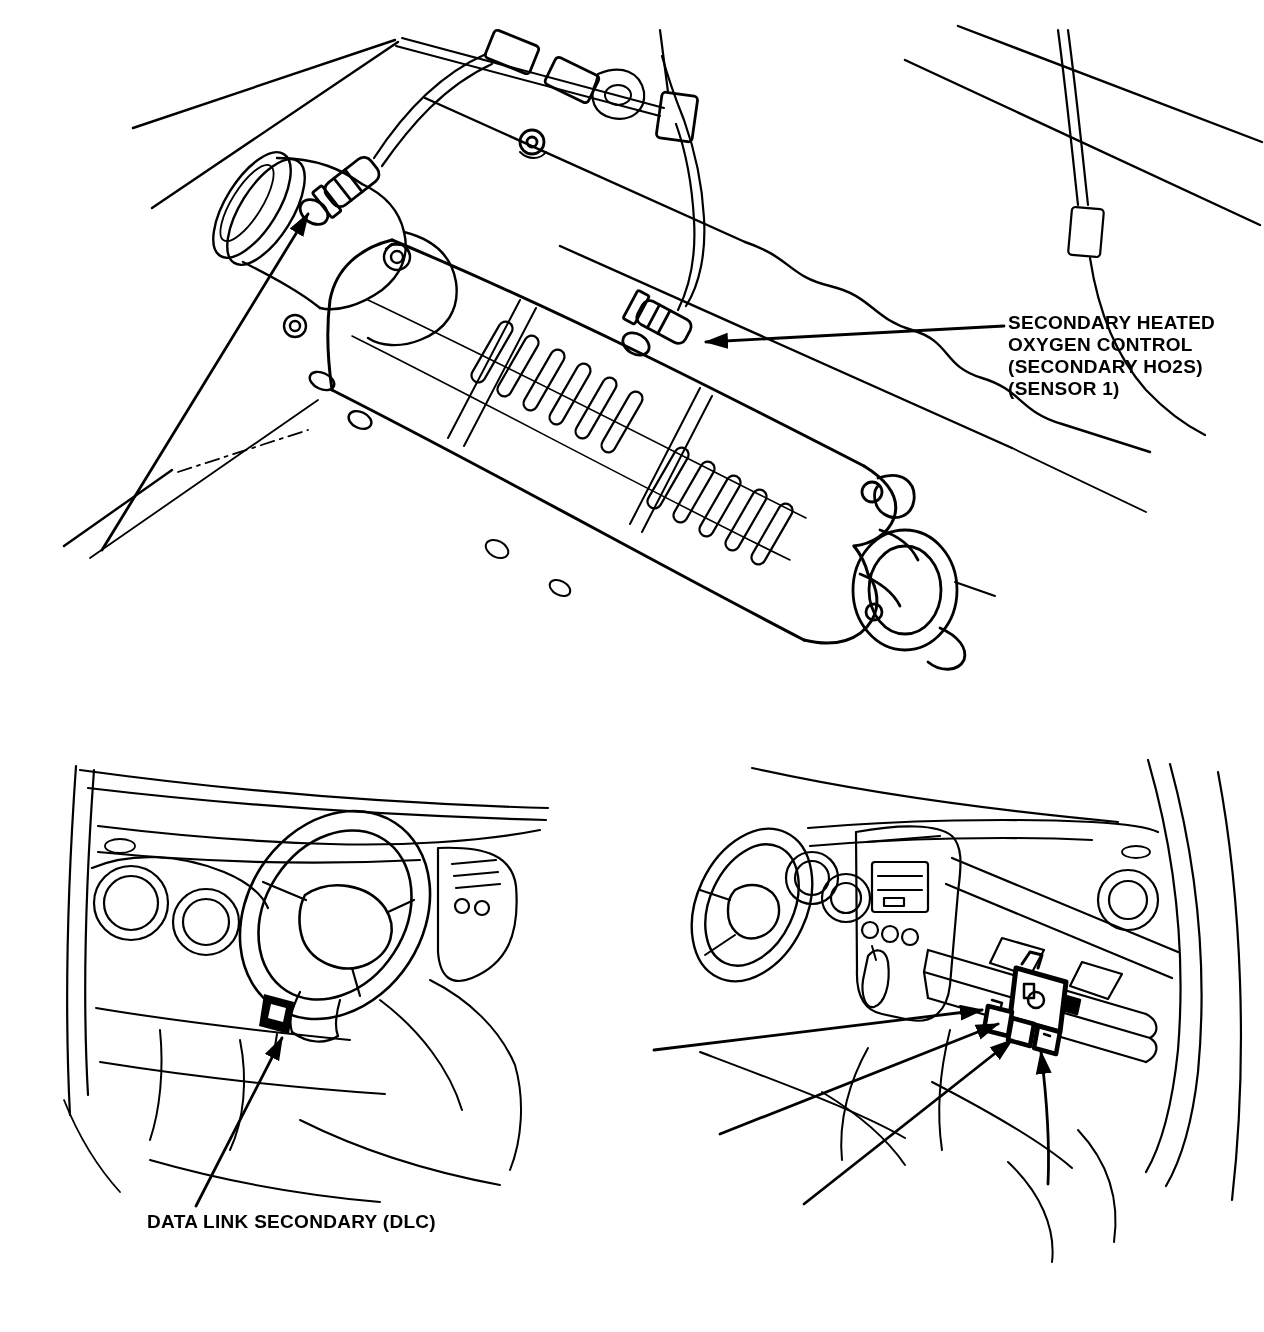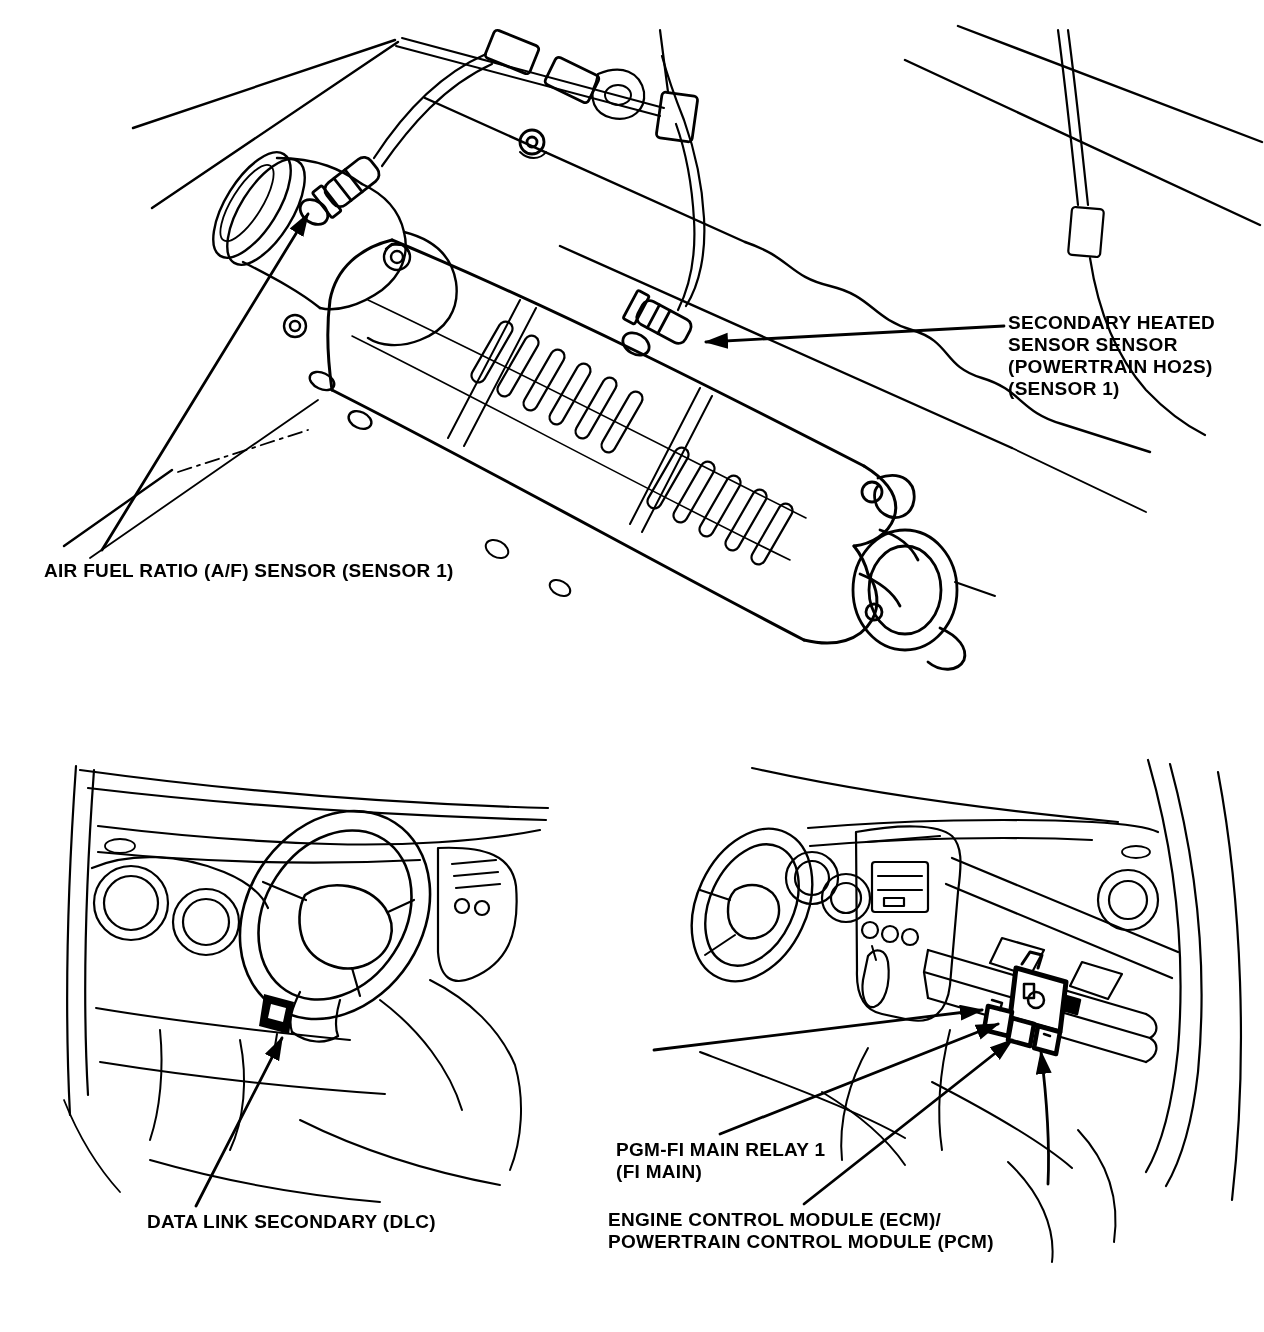--- a/index.html
+++ b/index.html
@@ -290,38 +290,27 @@
     <path d="M196,1206 L282,1038" marker-end="url(#arw)"></path>
     <path d="M654,1050 L982,1010" marker-end="url(#arw)"></path>
     <path d="M720,1134 L998,1024" marker-end="url(#arw)"></path>
     <path d="M804,1204 L1012,1040" marker-end="url(#arw)"></path>
     <path d="M1048,1184 C1050,1140 1046,1092 1041,1052" marker-end="url(#arw)"></path>
   </g>
 </svg>
 
   <div class="lbl" style="left:1008px;top:312px">
     <div>SECONDARY HEATED</div>
-    <div>SENSOR SENSOR</div>
-    <div>(POWERTRAIN HO2S)</div>
+    <div>OXYGEN CONTROL</div>
+    <div>(SECONDARY HO2S)</div>
     <div>(SENSOR 1)</div>
   </div>
 
-  <div class="lbl" style="left:44px;top:560px">
-    <div>AIR FUEL RATIO (A/F) SENSOR (SENSOR 1)</div>
-  </div>
 
   <div class="lbl" style="left:147px;top:1211px">
     <div>DATA LINK SECONDARY (DLC)</div>
   </div>
 
 
-  <div class="lbl" style="left:616px;top:1139px">
-    <div>PGM-FI MAIN RELAY 1</div>
-    <div>(FI MAIN)</div>
-  </div>
-
-  <div class="lbl" style="left:608px;top:1209px">
-    <div>ENGINE CONTROL MODULE (ECM)/</div>
-    <div>POWERTRAIN CONTROL MODULE (PCM)</div>
-  </div>
+
 
 
 </div>
 
 </body></html>

